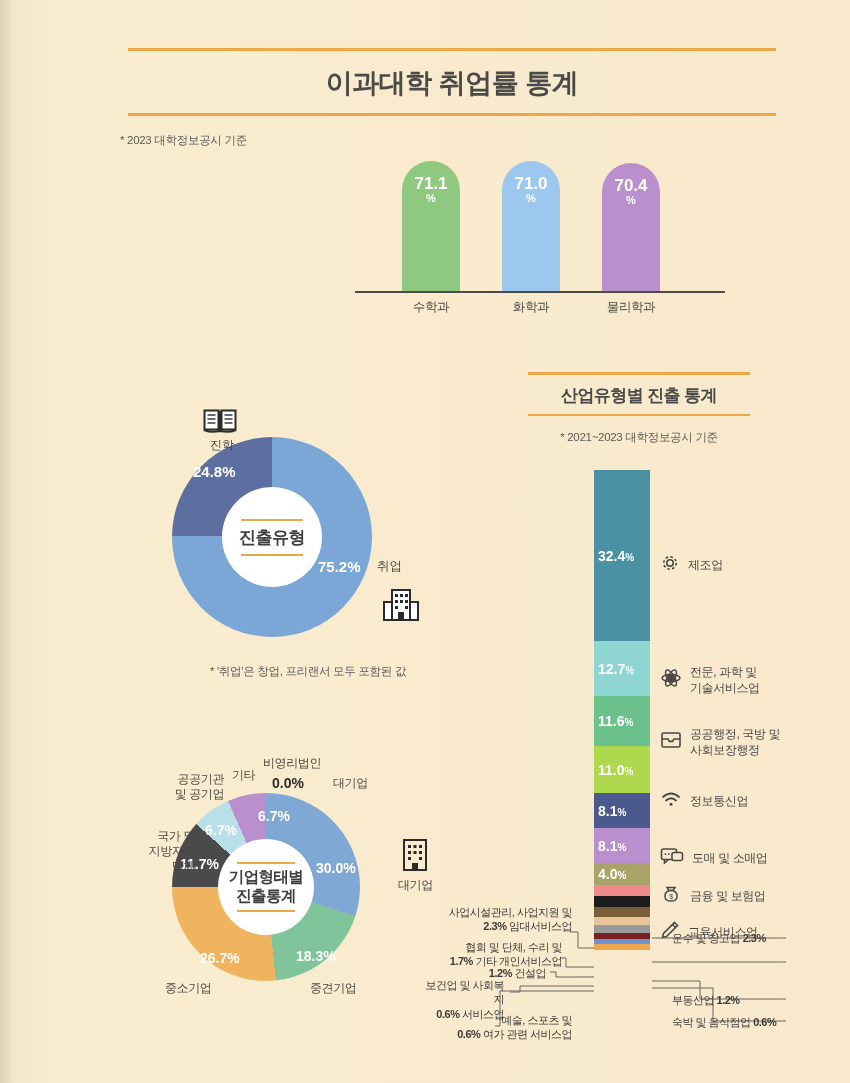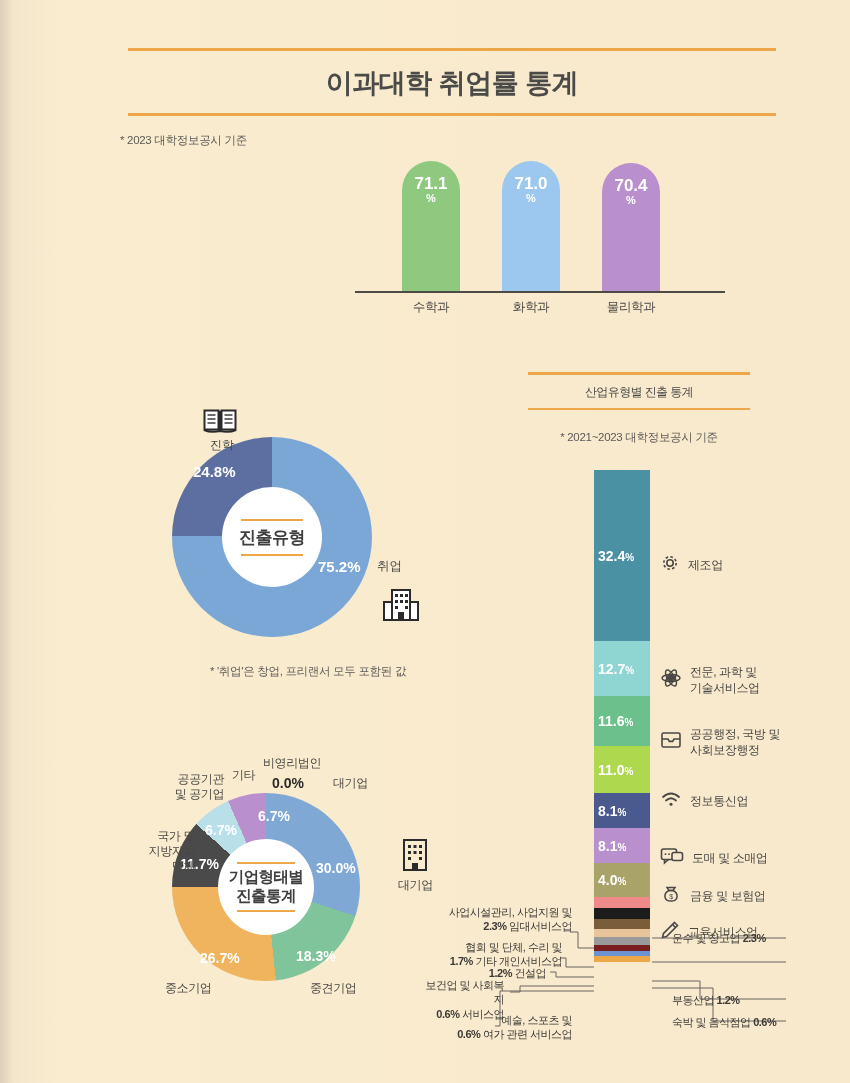--- a/index.html
+++ b/index.html
@@ -26,21 +26,21 @@
   .bc-axis{position:absolute;left:0;bottom:27px;width:370px;height:2px;background:#4e4a45;}
   .bc-col{position:absolute;bottom:29px;width:59px;text-align:center;}
   .bc-bar{width:58px;border-radius:29px 29px 0 0;position:relative;}
   .bc-val{position:absolute;left:0;right:0;top:14px;color:#fff;font-size:17px;font-weight:bold;line-height:1.05;}
   .bc-val small{display:block;font-size:11px;font-weight:bold;}
   .bc-lab{position:absolute;bottom:-25px;left:-18px;width:94px;text-align:center;font-size:12.5px;color:#4a4845;letter-spacing:-0.4px;}
 
   
   .sect{position:absolute;left:528px;top:372px;width:222px;text-align:center;}
   .sect .rule2{height:2.5px;background:#eda749;}
-  .sect h2{margin:0;padding:9px 0 7px;font-size:12px;font-weight:normal;color:#4a4a48;letter-spacing:-0.6px;}
+  .sect h2{margin:0;padding:9px 0 7px;font-size:17px;font-weight:bold;color:#4a4a48;letter-spacing:-0.6px;}
   .note-sect{left:528px;top:430px;width:222px;text-align:center;}
 
   
   .donut1{position:absolute;left:172px;top:437px;width:200px;height:200px;border-radius:50%;}
   .donut-hole{position:absolute;border-radius:50%;background:#fff;display:flex;flex-direction:column;
               align-items:center;justify-content:center;}
   .d1-hole{left:222px;top:487px;width:100px;height:100px;}
   .d1-hole .t{font-size:17px;font-weight:bold;color:#3f3f3f;letter-spacing:-0.5px;padding:5px 0;}
   .hole-rule{width:62px;height:2px;background:#eda749;}
   .d1-pct-emp{position:absolute;left:318px;top:558px;color:#fff;font-size:15px;font-weight:bold;}
@@ -234,21 +234,21 @@
     </div>
     <div class="seg" style="height:47px;background:#aed94f;">
       <div class="sv"><span>11.0</span><small>%</small></div>
     </div>
     <div class="seg" style="height:35px;background:#4a5a8f;">
       <div class="sv"><span>8.1</span><small>%</small></div>
     </div>
     <div class="seg" style="height:35px;background:#b98fcd;">
       <div class="sv"><span>8.1</span><small>%</small></div>
     </div>
-    <div class="seg" style="height:34px;background:#a9a36a;">
+    <div class="seg" style="height:22px;background:#a9a36a;">
       <div class="sv"><span>4.0</span><small>%</small></div>
     </div>
     <div class="seg" style="height:11px;background:#ef8a8a;"></div>
     <div class="seg" style="height:11px;background:#1c1c1c;"></div>
     <div class="seg" style="height:10px;background:#7a5e3a;"></div>
     <div class="seg" style="height:8px;background:#e8c49a;"></div>
     <div class="seg" style="height:8px;background:#9a9a9a;"></div>
     <div class="seg" style="height:6px;background:#7a1f1f;"></div>
     <div class="seg" style="height:5px;background:#6b93d0;"></div>
     <div class="seg" style="height:6px;background:#eda749;"></div>

